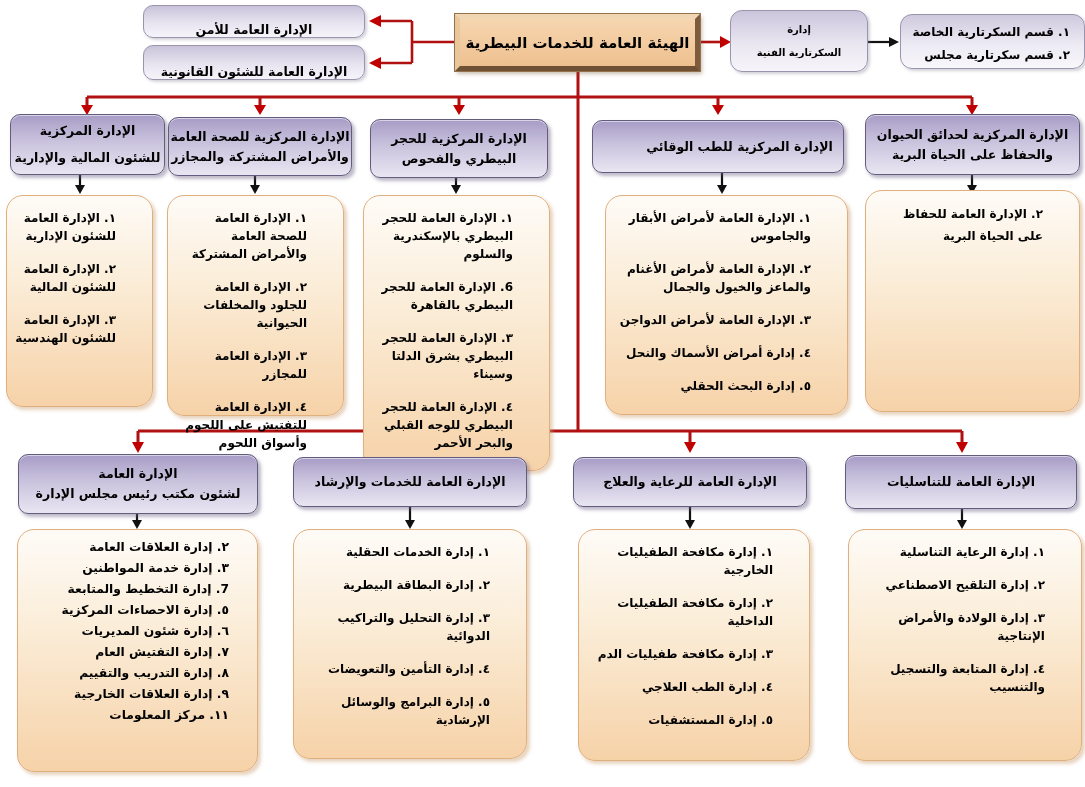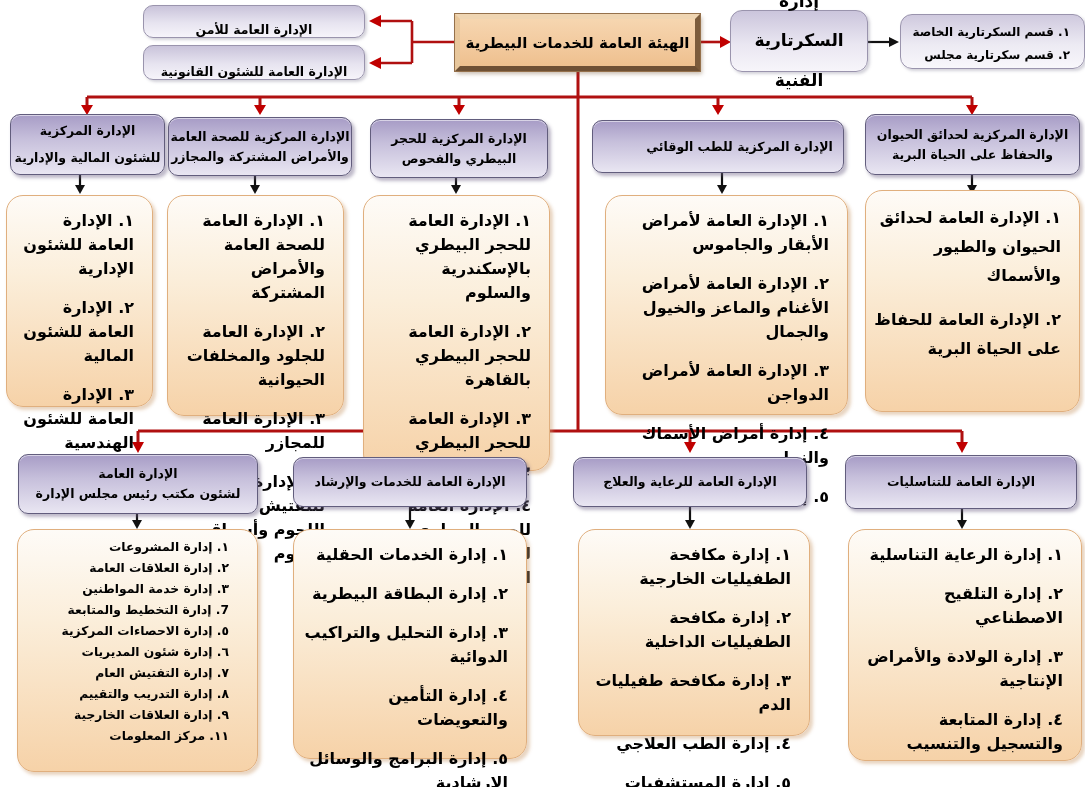--- a/index.html
+++ b/index.html
@@ -35,44 +35,44 @@
     display:flex;align-items:center;justify-content:center;text-align:center;
     font-size:12.5px;line-height:1.6;
     border:1.6px solid #625d7d;border-radius:10px;
     background:linear-gradient(180deg,#a79cc6 0%,#c6bfdb 40%,#e9e6f2 100%);
     box-shadow:2.5px 3px 3.5px rgba(110,100,135,.45), inset 0 1px 0 rgba(255,255,255,.55);
   }
   .hdr.spread{line-height:2.1;}
 
   
   .body-box{
-    font-size:16px;line-height:1.5;
+    font-size:12px;line-height:1.5;
     border:1.6px solid #e0af7e;border-radius:17px;
     background:linear-gradient(180deg,#fefbf7 0%,#fbeeda 38%,#f6d2a8 100%);
     box-shadow:2.5px 3px 3.5px rgba(205,160,115,.45);
-    padding:13px 14px 0 8px;
+    padding:13px 32px 0 8px;
   }
   .body-box .items > div{margin:0 0 15px 0;text-align:right;padding-right:4px;}
   .body-box.tight{padding:8px 24px 0 6px;font-size:12.3px;}
   .body-box.tight .items > div{margin:0 0 2px 0;line-height:1.55;}
   .body-box.roomy .items > div{line-height:1.8;margin-bottom:16px;}
 
   
   .sections{
     font-size:12px;line-height:1.95;
     border:1.5px solid #9a94ad;border-radius:12px;
     background:linear-gradient(180deg,#cfc9de 0%,#eceaf3 55%,#f8f7fb 100%);
     box-shadow:2px 2px 3px rgba(130,125,150,.35);
     padding:6px 14px 0 6px;
   }
   .sections .items > div{text-align:right;}
 
   .secr{
     display:flex;align-items:center;justify-content:center;text-align:center;
-    font-size:17px;line-height:2.3;
+    font-size:10px;line-height:2.3;
     border:1.5px solid #9a94ad;border-radius:12px;
     background:linear-gradient(180deg,#cbc5dc 0%,#e9e6f1 55%,#f7f5fa 100%);
     box-shadow:2px 2px 3px rgba(130,125,150,.35);
   }
 </style>
 </head>
 <body>
 
 <div id="stage">
 
@@ -176,79 +176,77 @@
     <div class="items">
         <div>١. الإدارة العامة للصحة العامة والأمراض المشتركة</div>
         <div>٢. الإدارة العامة للجلود والمخلفات الحيوانية</div>
         <div>٣. الإدارة العامة للمجازر</div>
         <div>٤. الإدارة العامة للتفتيش على اللحوم وأسواق اللحوم</div>
       </div>
   </div>
   <div class="box body-box" style="left:363px;top:195px;width:187px;height:276px;">
     <div class="items">
         <div>١. الإدارة العامة للحجر البيطري بالإسكندرية والسلوم</div>
-        <div>٢. الإدارة العامة للحجر البيطري بالقاهرة</div>
+        <div>6. الإدارة العامة للحجر البيطري بالقاهرة</div>
         <div>٣. الإدارة العامة للحجر البيطري بشرق الدلتا وسيناء</div>
         <div>٤. الإدارة العامة للحجر البيطري للوجه القبلي والبحر الأحمر</div>
       </div>
   </div>
   <div class="box body-box" style="left:605px;top:195px;width:243px;height:220px;">
     <div class="items">
         <div>١. الإدارة العامة لأمراض الأبقار والجاموس</div>
         <div>٢. الإدارة العامة لأمراض الأغنام والماعز والخيول والجمال</div>
         <div>٣. الإدارة العامة لأمراض الدواجن</div>
         <div>٤. إدارة أمراض الأسماك والنحل</div>
         <div>٥. إدارة البحث الحقلي</div>
       </div>
   </div>
   <div class="box body-box roomy" style="left:865px;top:190px;width:215px;height:222px;">
     <div class="items">
-        <div>١. الإدارة العامة لحدائق الحيوان والطيور والأسماك</div>
         <div>٢. الإدارة العامة للحفاظ على الحياة البرية</div>
       </div>
   </div>
 
   <div class="box hdr" style="left:18px;top:454px;width:240px;height:60px;">
     <span class="bind-text">الإدارة العامة
 لشئون مكتب رئيس مجلس الإدارة</span>
   </div>
   <div class="box hdr" style="left:293px;top:457px;width:234px;height:50px;">
     <span class="bind-text">الإدارة العامة للخدمات والإرشاد</span>
   </div>
   <div class="box hdr" style="left:573px;top:457px;width:234px;height:50px;">
     <span class="bind-text">الإدارة العامة للرعاية والعلاج</span>
   </div>
   <div class="box hdr" style="left:845px;top:455px;width:232px;height:54px;">
     <span class="bind-text">الإدارة العامة للتناسليات</span>
   </div>
 
   <div class="box body-box tight" style="left:17px;top:529px;width:241px;height:243px;">
     <div class="items">
-        <div>١. إدارة المشروعات</div>
         <div>٢. إدارة العلاقات العامة</div>
         <div>٣. إدارة خدمة المواطنين</div>
         <div>7. إدارة التخطيط والمتابعة</div>
         <div>٥. إدارة الاحصاءات المركزية</div>
         <div>٦. إدارة شئون المديريات</div>
         <div>٧. إدارة التفتيش العام</div>
         <div>٨. إدارة التدريب والتقييم</div>
         <div>٩. إدارة العلاقات الخارجية</div>
         <div>١١. مركز المعلومات</div>
       </div>
   </div>
   <div class="box body-box" style="left:293px;top:529px;width:234px;height:230px;">
     <div class="items">
         <div>١. إدارة الخدمات الحقلية</div>
         <div>٢. إدارة البطاقة البيطرية</div>
         <div>٣. إدارة التحليل والتراكيب الدوائية</div>
         <div>٤. إدارة التأمين والتعويضات</div>
         <div>٥. إدارة البرامج والوسائل الإرشادية</div>
       </div>
   </div>
-  <div class="box body-box" style="left:578px;top:529px;width:232px;height:207px;">
+  <div class="box body-box" style="left:578px;top:529px;width:232px;height:232px;">
     <div class="items">
         <div>١. إدارة مكافحة الطفيليات الخارجية</div>
         <div>٢. إدارة مكافحة الطفيليات الداخلية</div>
         <div>٣. إدارة مكافحة طفيليات الدم</div>
         <div>٤. إدارة الطب العلاجي</div>
         <div>٥. إدارة المستشفيات</div>
       </div>
   </div>
   <div class="box body-box" style="left:848px;top:529px;width:234px;height:232px;">
     <div class="items">

